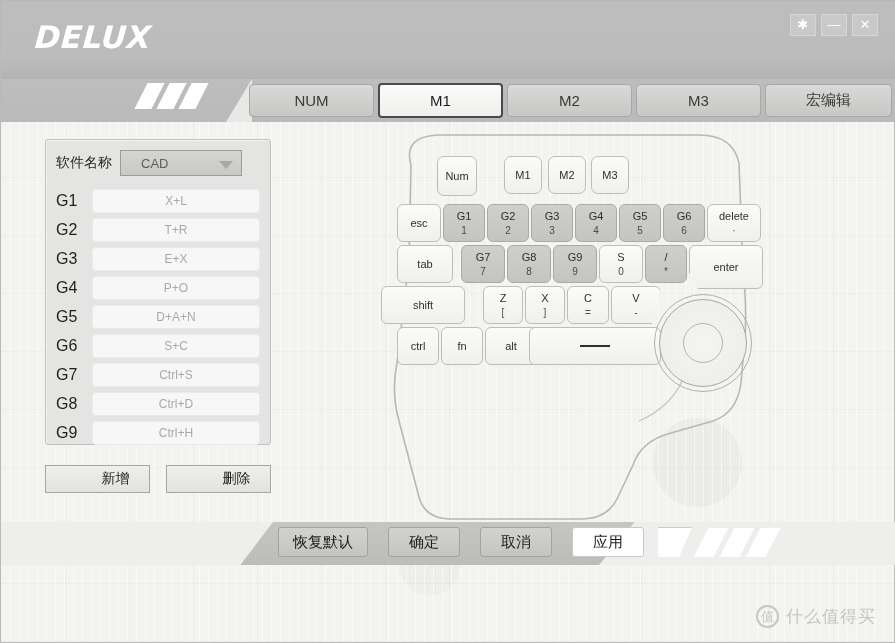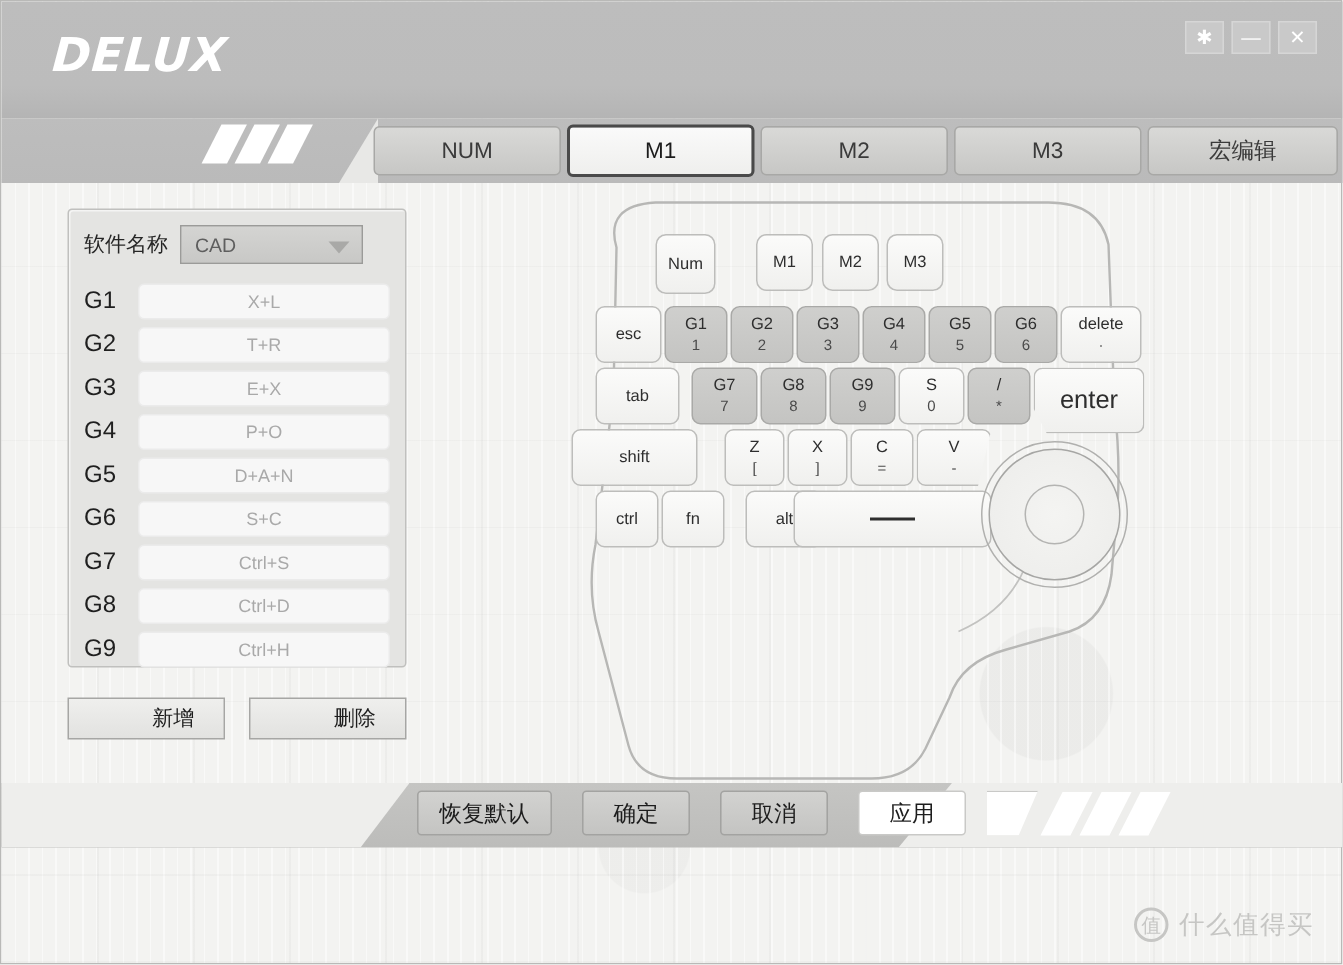--- a/index.html
+++ b/index.html
@@ -109,21 +109,21 @@
     position: absolute; left: 10px; top: 10px;
     display: flex; align-items: center; gap: 8px;
   }
   #soft-label { font-size: 14px; color: #262626; }
   #soft-select {
     position: relative;
     width: 122px; height: 26px;
     background: linear-gradient(180deg,#d4d4d2 0%, #c8c8c6 100%);
     border: 1px solid #9b9b99;
     display: flex; align-items: center;
-    padding-left: 9px;
+    padding-left: 20px;
     font-size: 13px; color: #5e5e5e;
     cursor: pointer;
   }
   #soft-arrow {
     position: absolute; right: 8px; top: 10px;
     width: 0; height: 0;
     border-left: 7px solid transparent;
     border-right: 7px solid transparent;
     border-top: 8px solid #a9a9a7;
   }
@@ -178,21 +178,21 @@
     border-color: #a9a9a7;
   }
   .key .sub { font-size: 10px; color: #4a4a4a; }
   .key.mode { border-radius: 7px; }
 
   #enter-key {
     position: absolute;
     background: linear-gradient(180deg,#fbfbfa 0%,#f0f0ee 100%);
     border: 1px solid #bdbdbb;
     display: flex; align-items: center; justify-content: center;
-    font-size: 17px; color: #2e2e2e;
+    font-size: 11px; color: #2e2e2e;
     cursor: pointer;
     border-radius: 6px 6px 6px 2px;
     clip-path: polygon(0 0, 100% 0, 100% 100%, 12% 100%, 0 62%);
   }
   #v-key {
     clip-path: polygon(0 0, 100% 0, 82% 100%, 0 100%);
   }
   #space-key {
     position: absolute;
     background: linear-gradient(180deg,#fbfbfa 0%,#f0f0ee 100%);
@@ -464,21 +464,21 @@
       <span>V</span>
       <span class="sub">-</span>
     </div>
 
     <div class="key" style="left:56px;top:206px;width:42px;height:38px;">
       <span>ctrl</span>
     </div>
     <div class="key" style="left:100px;top:206px;width:42px;height:38px;">
       <span>fn</span>
     </div>
-    <div class="key" style="left:156px;top:206px;width:52px;height:38px;">
+    <div class="key" style="left:144px;top:206px;width:52px;height:38px;">
       <span>alt</span>
     </div>
     <div id="space-key" style="left:188px;top:206px;width:132px;height:38px;">
       <span class="bar"></span>
     </div>
 
     <div id="wheel-ring"></div>
     <div id="wheel">
       <div id="wheel-inner"></div>
     </div>

